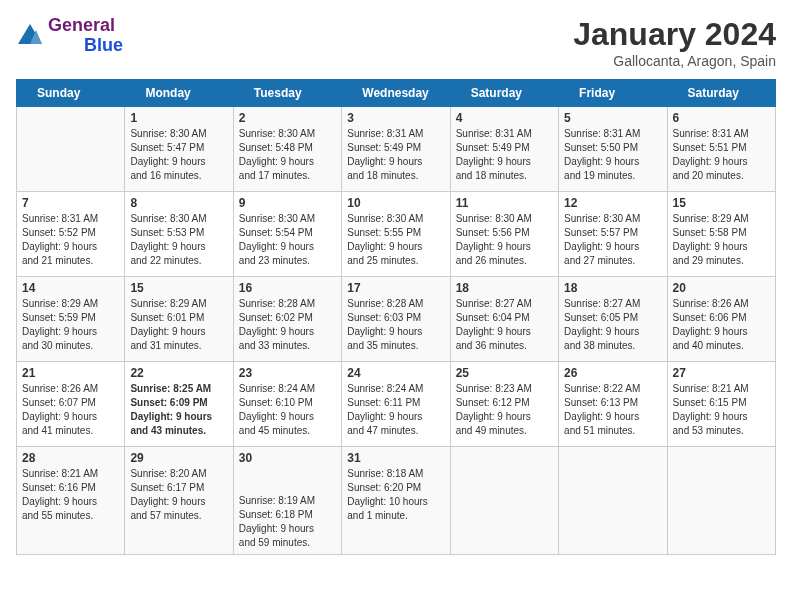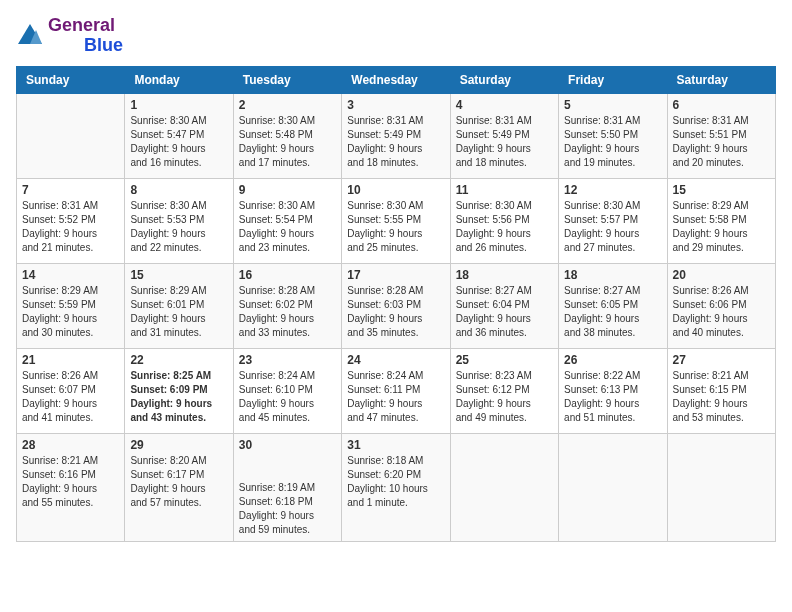--- a/index.html
+++ b/index.html
@@ -56,21 +56,21 @@
     table {
       width: 100%;
       border-collapse: collapse;
       table-layout: fixed;
     }
     thead tr th {
       background: #1a6faf;
       color: #fff;
       font-size: 12px;
       font-weight: bold;
-      padding: 6px 9px;
+      padding: 6px 20px;
       text-align: left;
       border: 1px solid #1a6faf;
     }
     tbody tr td {
       vertical-align: top;
       border: 1px solid #ccc;
       padding: 4px 5px;
       font-size: 10.5px;
       color: #333;
       height: 85px;
@@ -100,20 +100,24 @@
   <div class="logo">
     <svg class="logo-icon" viewBox="0 0 28 28">
       <polygon points="14,2 26,22 2,22" fill="#1a6faf"></polygon>
       <polygon points="20,8 26,22 14,22" fill="#5599cc"></polygon>
     </svg>
     <div class="logo-text">
       <span class="logo-general">General</span>
       <span class="logo-blue">Blue</span>
     </div>
   </div>
+  <div class="title-block">
+    <div class="month-title">January 2024</div>
+    <div class="location">Gallocanta, Aragon, Spain</div>
+  </div>
 </div>
 
 <table>
   <thead>
     <tr>
     <th>Sunday</th>
         <th>Monday</th>
         <th>Tuesday</th>
         <th>Wednesday</th>
         <th>Saturday</th>

